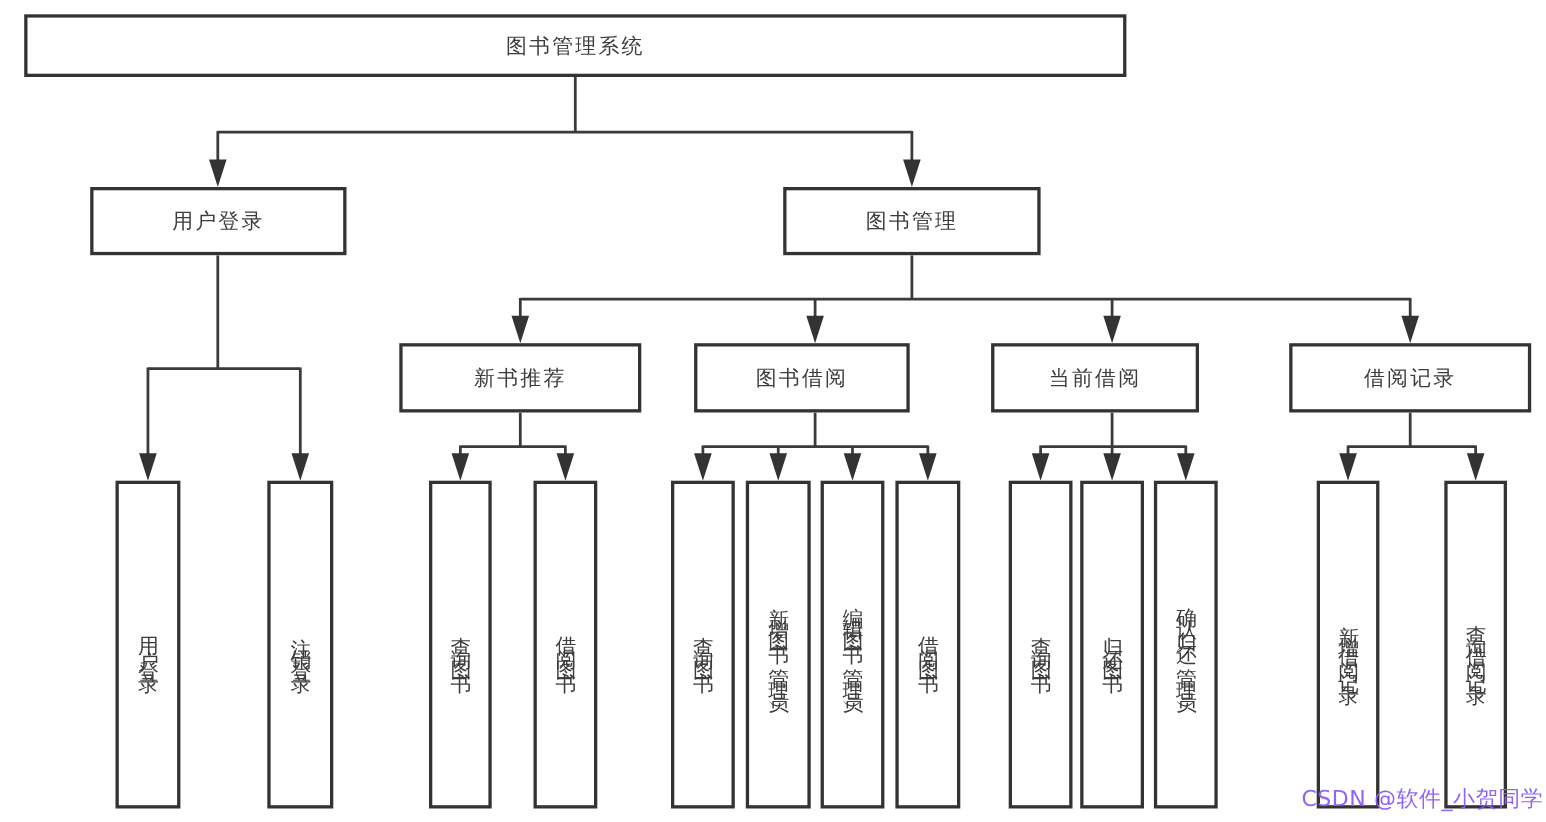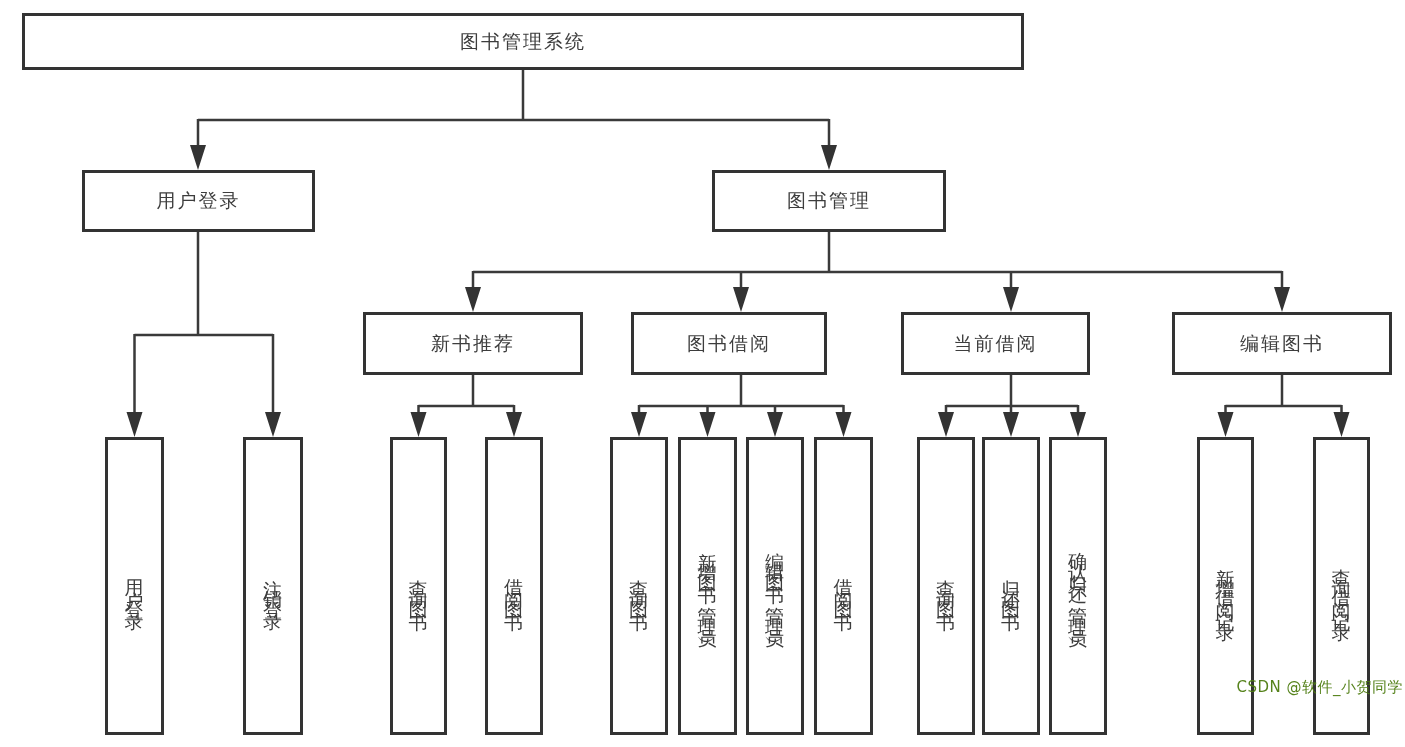--- a/index.html
+++ b/index.html
@@ -13,22 +13,22 @@
     position:absolute;box-sizing:border-box;background:#ffffff;
     border:3px solid #333333;z-index:1;
     display:flex;align-items:center;justify-content:center;
   }
   .node.h span{font-size:19px;letter-spacing:2px;white-space:nowrap;}
   .node.v span{
     writing-mode:vertical-rl;text-orientation:mixed;
     font-size:19px;letter-spacing:11px;line-height:1;
   }
   .watermark{
-    position:absolute;top:678px;right:2px;z-index:2;
-    font-size:15px;letter-spacing:0.5px;color:#4d7c0f;opacity:0.95;
+    position:absolute;top:713px;right:2px;z-index:2;
+    font-size:20px;letter-spacing:0.5px;color:#8b5cf6;opacity:0.95;
     white-space:nowrap;
   }
 </style>
 </head>
 <body>
 
 <div class="stage">
 
   <svg class="connectors" width="1405" height="747" viewBox="0 0 1405 747" aria-hidden="true">
     <path fill="none" stroke="#3a3a3a" stroke-width="2.5" d="
@@ -101,21 +101,21 @@
   <div class="node h" style="left:363px;top:312px;width:220px;height:63px">
     <span>新书推荐</span>
   </div>
   <div class="node h" style="left:631px;top:312px;width:196px;height:63px">
     <span>图书借阅</span>
   </div>
   <div class="node h" style="left:901px;top:312px;width:189px;height:63px">
     <span>当前借阅</span>
   </div>
   <div class="node h" style="left:1172px;top:312px;width:220px;height:63px">
-    <span>编辑图书</span>
+    <span>借阅记录</span>
   </div>
 
   <div class="node v" style="left:105px;top:437px;width:59px;height:298px">
     <span>用户登录</span>
   </div>
   <div class="node v" style="left:243px;top:437px;width:60px;height:298px">
     <span>注销登录</span>
   </div>
   <div class="node v" style="left:390px;top:437px;width:57px;height:298px">
     <span>查询图书</span>

